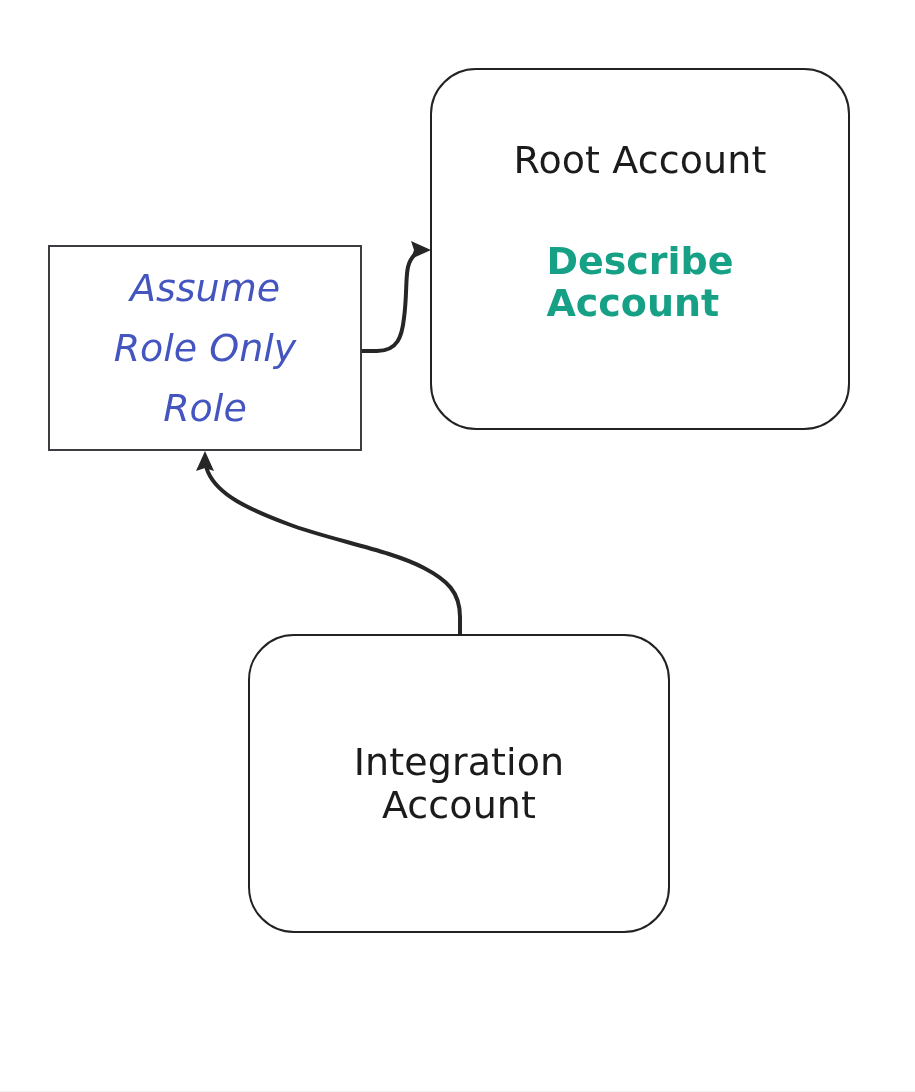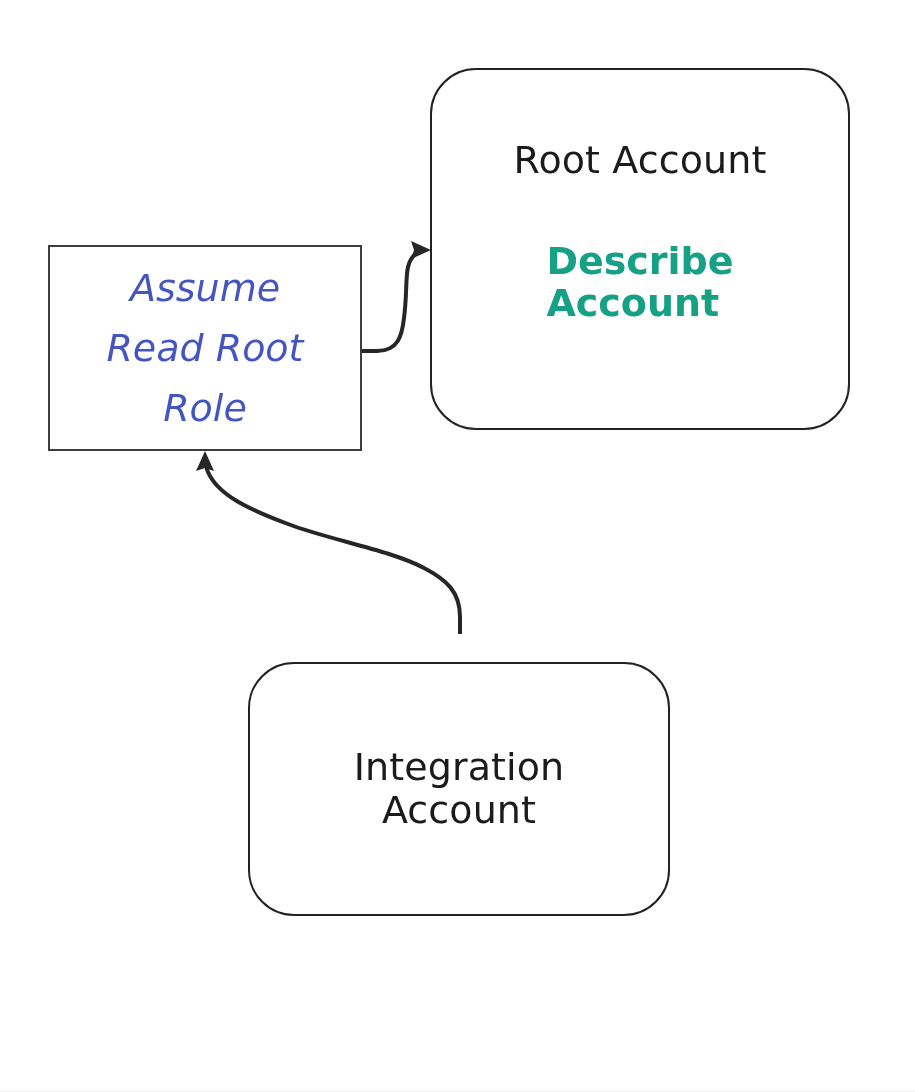--- a/index.html
+++ b/index.html
@@ -67,23 +67,22 @@
     top: 245px;
     width: 314px;
     height: 206px;
     justify-content: center;
   }
 
   #node-integration-account {
     left: 248px;
     top: 634px;
     width: 422px;
-    height: 254px;
+    height: 299px;
     justify-content: center;
-    margin-top: 28px;
   }
 
   
   .node-title {
     color: #1b1b1b;
     font-size: 38px;
     font-weight: 400;
     line-height: 1.12;
     text-align: center;
     letter-spacing: 0.1px;
@@ -156,21 +155,21 @@
   </svg>
 
   <div class="node node-rounded" id="node-root-account">
     <div class="node-title" id="root-title">Root Account</div>
     <div class="node-emphasis" id="root-emphasis">Describe
 Account</div>
   </div>
 
   <div class="node node-square" id="node-assume-role">
     <div class="node-label-italic">Assume
-Read Root
+Role Only
 Role</div>
   </div>
 
   <div class="node node-rounded" id="node-integration-account">
     <div class="node-title" id="integration-title">Integration
 Account</div>
   </div>
 
 </div>
 

